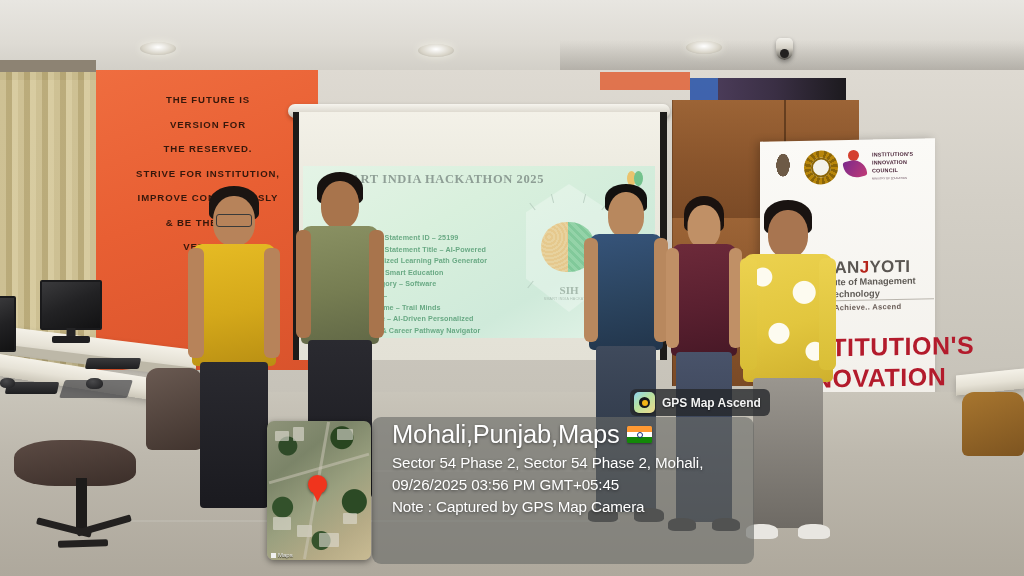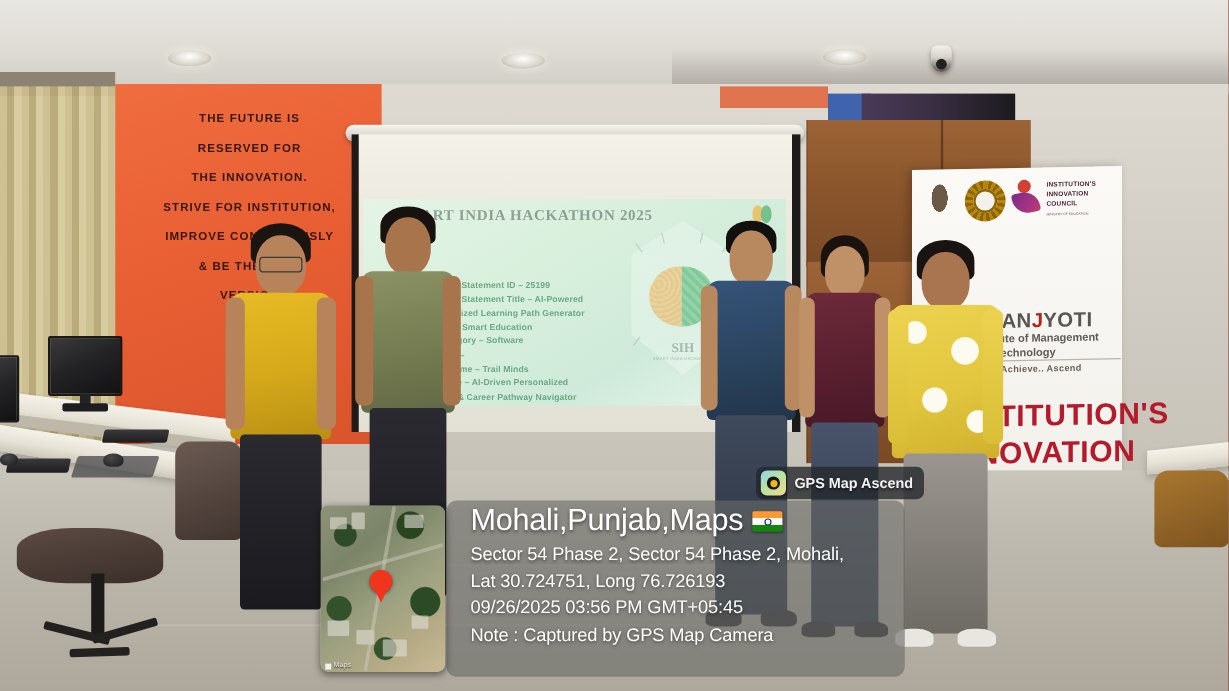--- a/index.html
+++ b/index.html
@@ -1,18 +1,18 @@
 <!DOCTYPE html>
 <html><head>
 <meta charset="utf-8">
 <style>
   html,body{margin:0;padding:0;background:#000;}
   body{font-family:"Liberation Sans",sans-serif;}
 
-  #shot{position:relative;width:1024px;height:576px;overflow:hidden;background:#c2410c;}
+  #shot{position:relative;width:1024px;height:576px;overflow:hidden;background:#ef4444;}
 
   
   .ceiling{position:absolute;left:0;top:0;width:1024px;height:78px;
     background:linear-gradient(180deg,#e8e6e1 0%,#dedbd4 55%,#cfccc4 100%);}
   .ceiling-shadow{position:absolute;left:560px;top:40px;width:464px;height:40px;
     background:linear-gradient(180deg,rgba(150,145,138,0) 0%,rgba(120,115,108,.45) 100%);}
   .downlight{position:absolute;width:36px;height:13px;border-radius:50%;
     background:radial-gradient(ellipse at 50% 40%,#ffffff 0%,#d8d4c8 60%,#a8a49a 100%);
     box-shadow:0 0 9px rgba(255,255,240,.55);}
   .cctv{position:absolute;width:17px;height:22px;
@@ -225,22 +225,22 @@
   <div class="wall-white"></div>
   <div class="wall-orange"></div>
   <div class="wall-orange-strip"></div>
   <div class="wall-blue"></div>
   <div class="wall-dark-panel"></div>
   <div class="curtain-top"></div>
   <div class="curtain"></div>
 
   <div class="quote">
     <div>THE FUTURE IS</div>
-    <div>RESERVED FOR</div>
-    <div>THE INNOVATION.</div>
+    <div>VERSION FOR</div>
+    <div>THE RESERVED.</div>
     <div>STRIVE FOR INSTITUTION,</div>
     <div>IMPROVE CONTINUOUSLY</div>
     <div>&amp; BE THE BEST</div>
     <div>VERSION</div>
   </div>
 
   <div class="cabinet" style="left:672px;top:100px;width:186px;height:122px;"></div>
   <div class="cabinet-seam" style="left:784px;top:100px;height:122px;"></div>
   <div class="cabinet" style="left:672px;top:218px;width:110px;height:168px;"></div>
 
@@ -436,18 +436,17 @@
     </div>
   </div>
 
   <div class="gps-city">
     <div class="gps-city-text">Mohali,Punjab,Maps</div>
     <div class="flag"></div>
   </div>
 
   <div class="gps-lines">
     <div>Sector 54 Phase 2, Sector 54 Phase 2, Mohali,</div>
-    <div>Lat 30.724751, Long 76.726193</div>
     <div>09/26/2025 03:56 PM GMT+05:45</div>
     <div>Note : Captured by GPS Map Camera</div>
   </div>
 
 </div>
 
 </body></html>

